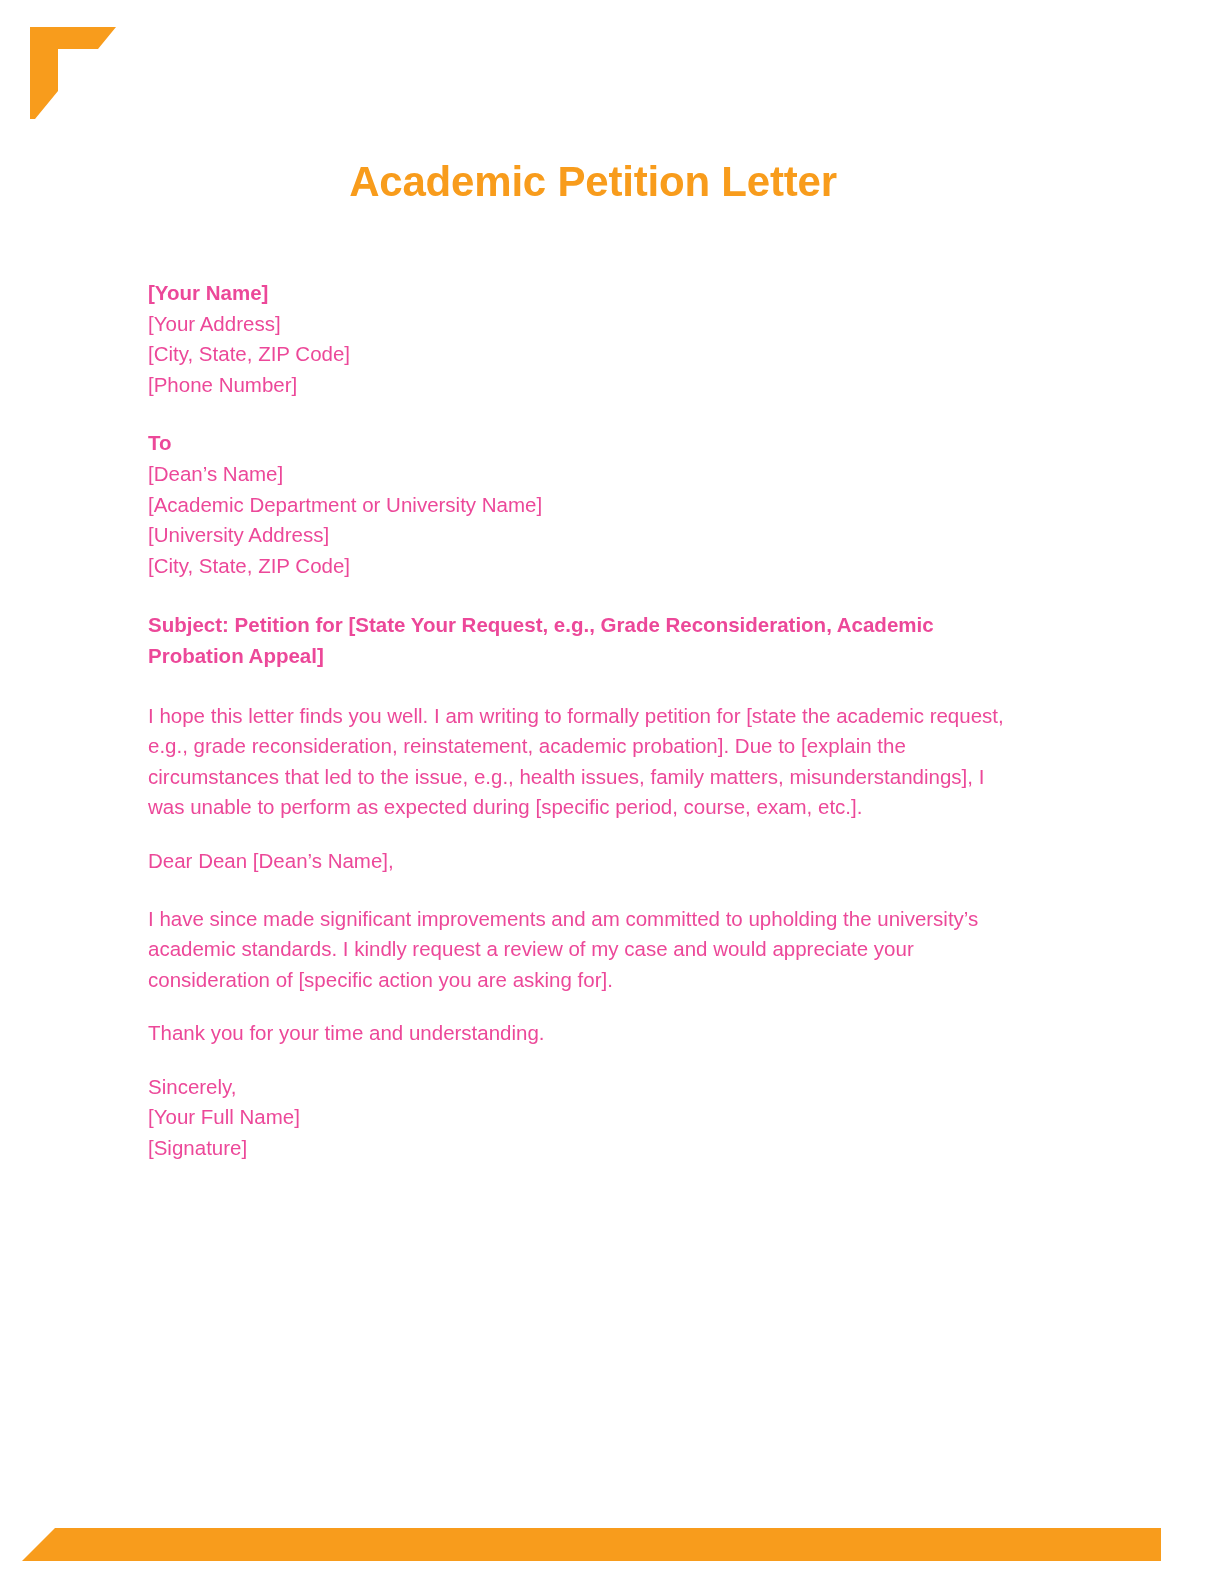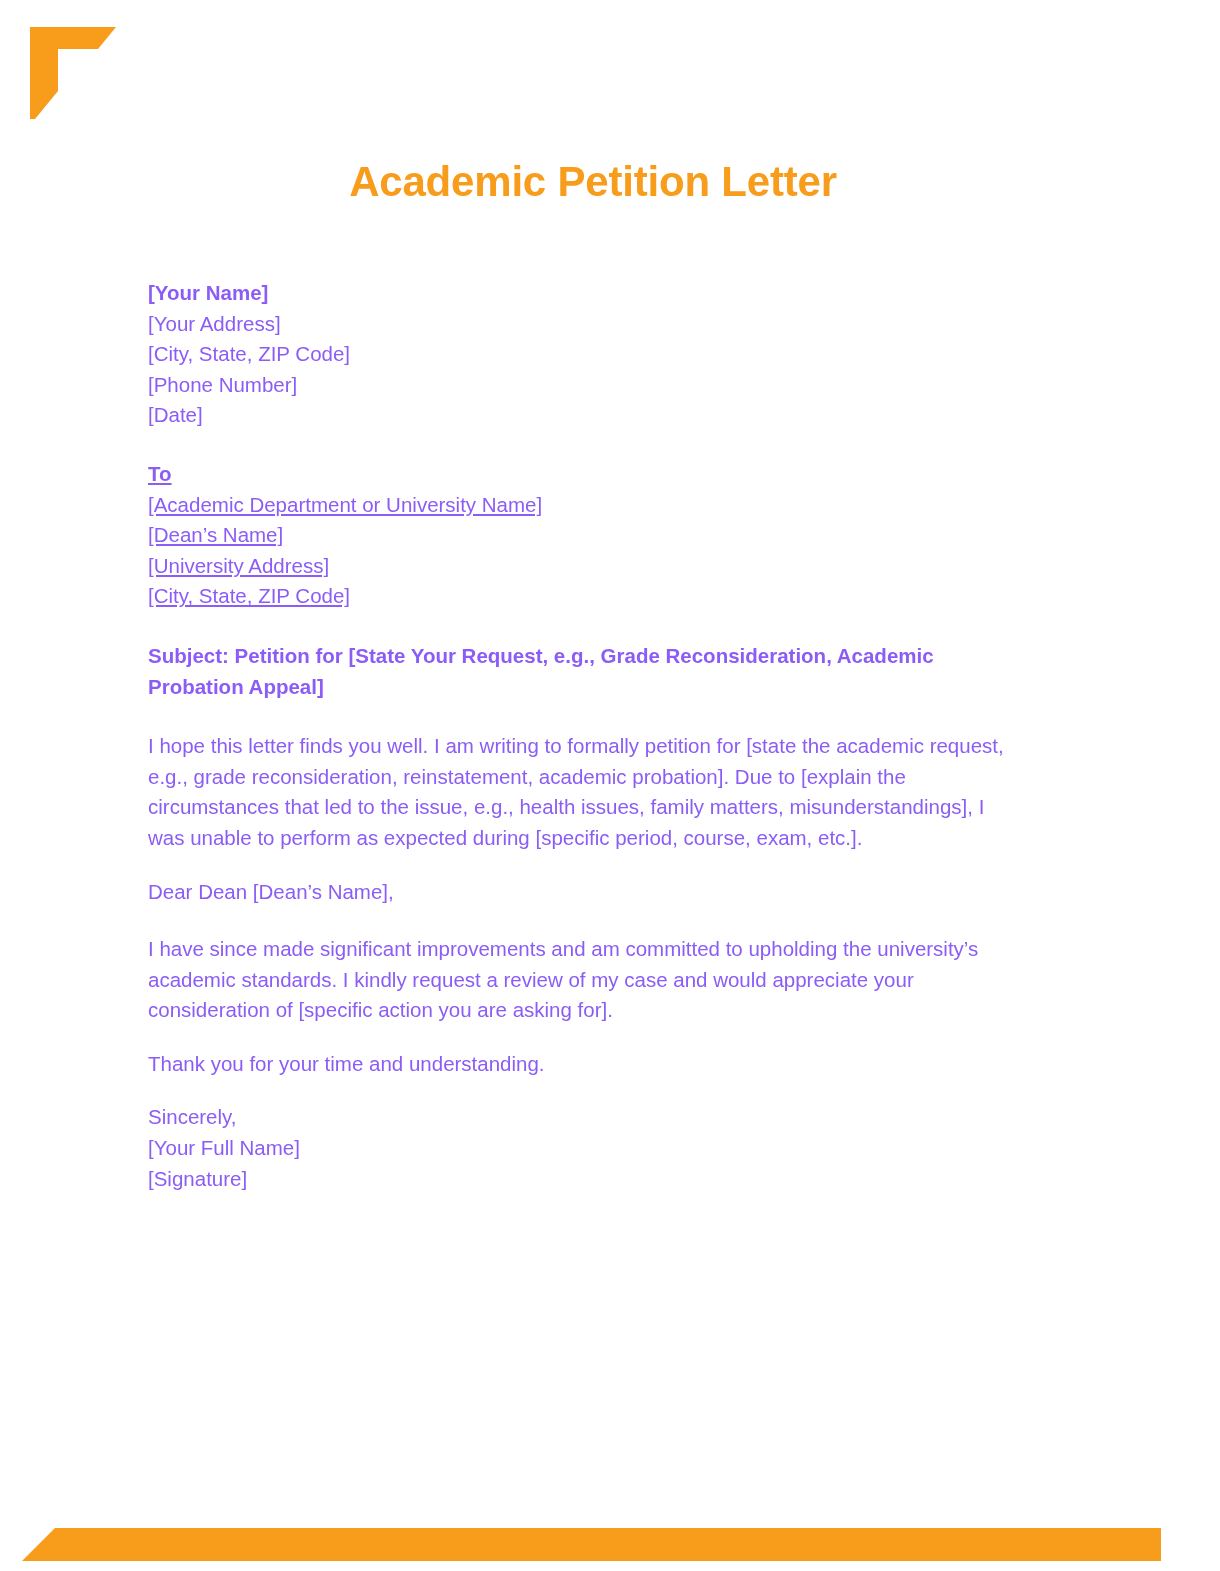--- a/index.html
+++ b/index.html
@@ -80,21 +80,21 @@
     top: 158px;
     left: 0;
     width: 890px;
   }
 
   .letter-body {
     position: absolute;
     top: 278px;
     left: 0;
     width: 890px;
-    color: #8b5cf6;
+    color: #ec4899;
     font-size: 20.5px;
     line-height: 30.6px;
   }
 
   .block {
     margin: 0 0 24px 0;
   }
 
   .line { display: block; white-space: pre-wrap; }
   .line.bold { font-weight: bold; }
@@ -103,21 +103,21 @@
     margin: 0 12px 23px 0;
     text-align: left;
   }
   .para.subject {
     font-weight: bold;
     margin-bottom: 29px;
   }
   .para.salutation { margin-bottom: 27px; }
 
   .sender-block { margin-bottom: 28px; }
-  .recipient-block { margin-bottom: 29px; text-decoration: underline; }
+  .recipient-block { margin-bottom: 29px; }
   .closing-block { margin-bottom: 0; }
 </style>
 </head>
 <body>
 
 <div id="page">
 
   <div class="page-edge-right"></div>
   <div class="page-edge-right-2"></div>
 
@@ -131,27 +131,26 @@
 
     <h1 class="doc-title">Academic Petition Letter</h1>
 
     <div class="letter-body">
 
       <div class="block sender-block">
         <span class="line bold">[Your Name]</span>
         <span class="line">[Your Address]</span>
         <span class="line">[City, State, ZIP Code]</span>
         <span class="line">[Phone Number]</span>
-        <span class="line">[Date]</span>
       </div>
 
       <div class="block recipient-block">
         <span class="line bold">To</span>
+        <span class="line">[Dean’s Name]</span>
         <span class="line">[Academic Department or University Name]</span>
-        <span class="line">[Dean’s Name]</span>
         <span class="line">[University Address]</span>
         <span class="line">[City, State, ZIP Code]</span>
       </div>
 
       <p class="para subject">Subject: Petition for [State Your Request, e.g., Grade Reconsideration, Academic Probation Appeal]</p>
 
       <p class="para">I hope this letter finds you well. I am writing to formally petition for [state the academic request, e.g., grade reconsideration, reinstatement, academic probation]. Due to [explain the circumstances that led to the issue, e.g., health issues, family matters, misunderstandings], I was unable to perform as expected during [specific period, course, exam, etc.].</p>
 
       <p class="para salutation">Dear Dean [Dean’s Name],</p>
       <p class="para">I have since made significant improvements and am committed to upholding the university’s academic standards. I kindly request a review of my case and would appreciate your consideration of [specific action you are asking for].</p>

